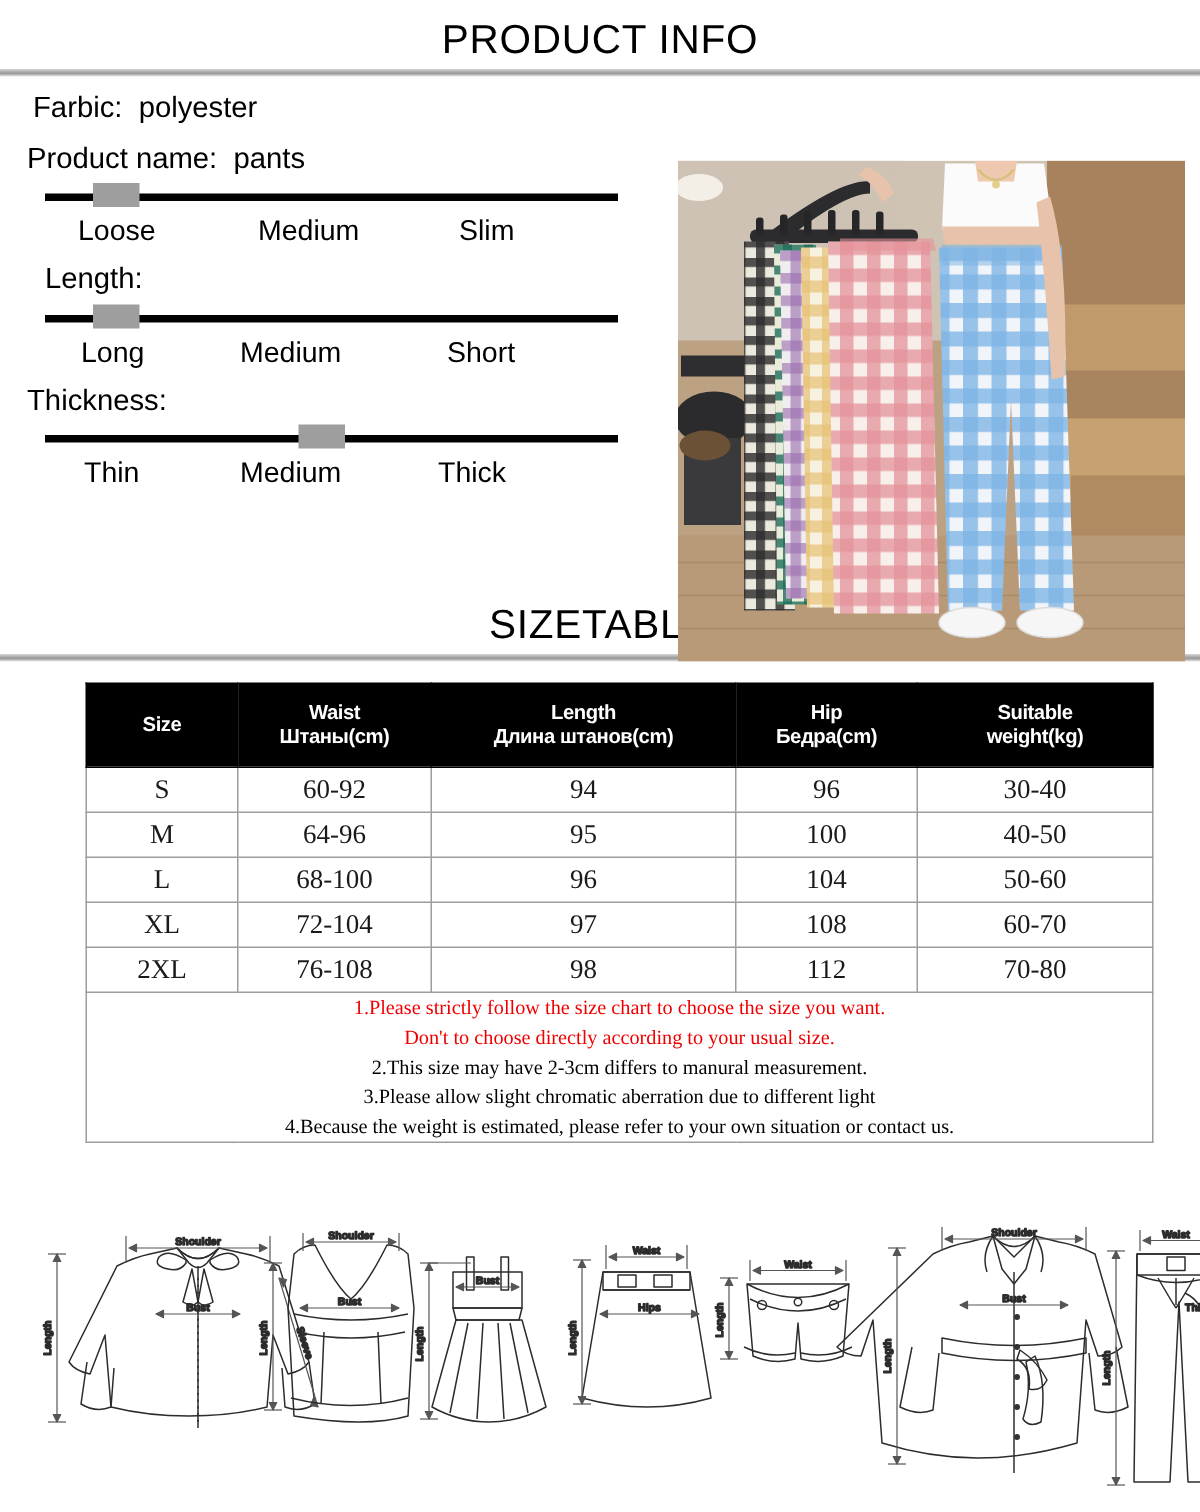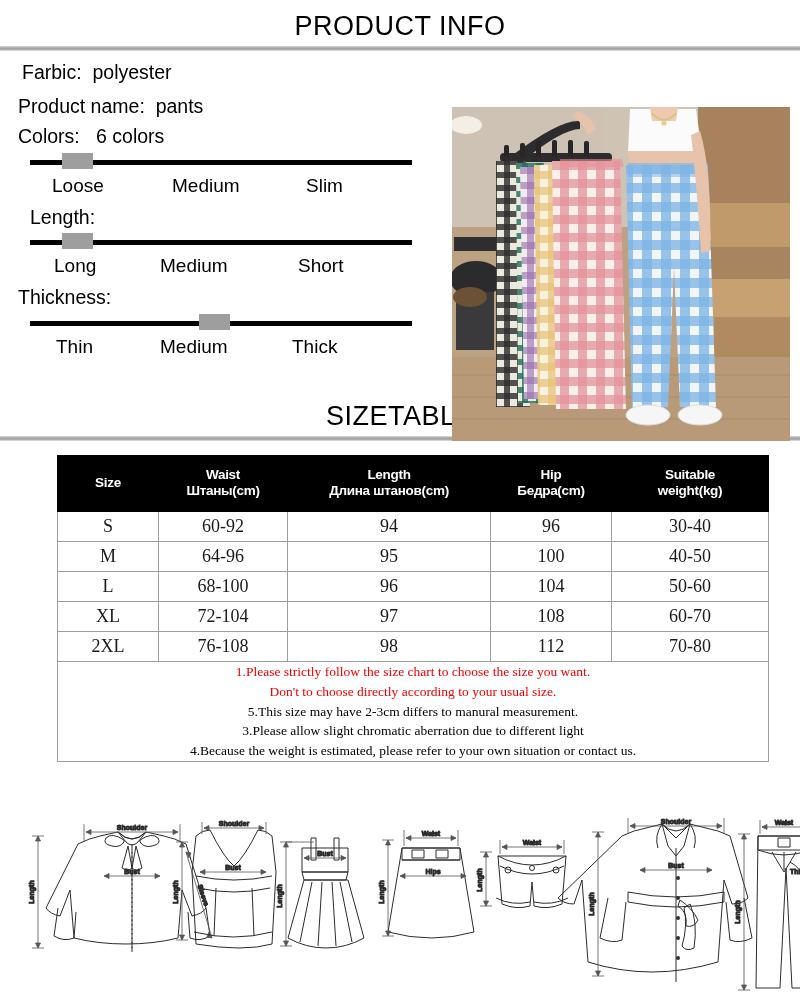--- a/index.html
+++ b/index.html
@@ -167,21 +167,20 @@
 <div class="divider"></div>
 
 <div id="info-block">
 
   <div id="spec-column">
 
     <div class="spec-line" id="spec-fabric"><span>Farbic:</span><span>  </span><span>polyester</span></div>
 
     <div class="spec-line" id="spec-name"><span>Product name:</span><span>  </span><span>pants</span></div>
 
-    <div class="spec-line" id="spec-colors"><span>Colors:</span><span>   </span><span>6 colors</span></div>
 
     <div class="slider">
       <div class="track"></div>
       <div class="thumb thumb-left"></div>
     </div>
     <div class="slider-labels">
       <span class="sl-1">Loose</span>
       <span class="sl-2">Medium</span>
       <span class="sl-3">Slim</span>
     </div>
@@ -367,21 +366,21 @@
         <td>2XL</td>
         <td>76-108</td>
         <td>98</td>
         <td>112</td>
         <td>70-80</td>
       </tr>
       <tr>
         <td class="notes-cell" colspan="5">
           <div class="note note-red">1.Please strictly follow the size chart to choose the size you want.</div>
           <div class="note note-red">Don't to choose directly according to your usual size.</div>
-          <div class="note note-black">5.This size may have 2-3cm differs to manural measurement.</div>
+          <div class="note note-black">2.This size may have 2-3cm differs to manural measurement.</div>
           <div class="note note-black">3.Please allow slight chromatic aberration due to different light</div>
           <div class="note note-black">4.Because the weight is estimated, please refer to your own situation or contact us.</div>
         </td>
       </tr>
     </tbody>
   </table>
 </div>
 
 <div id="diagrams">
   <svg width="800" height="208" viewBox="0 0 800 208">

